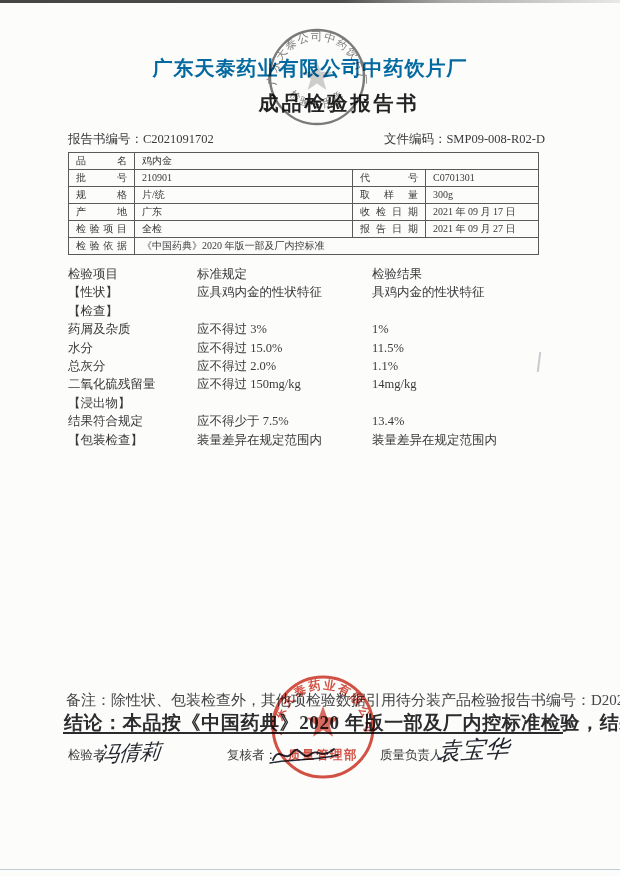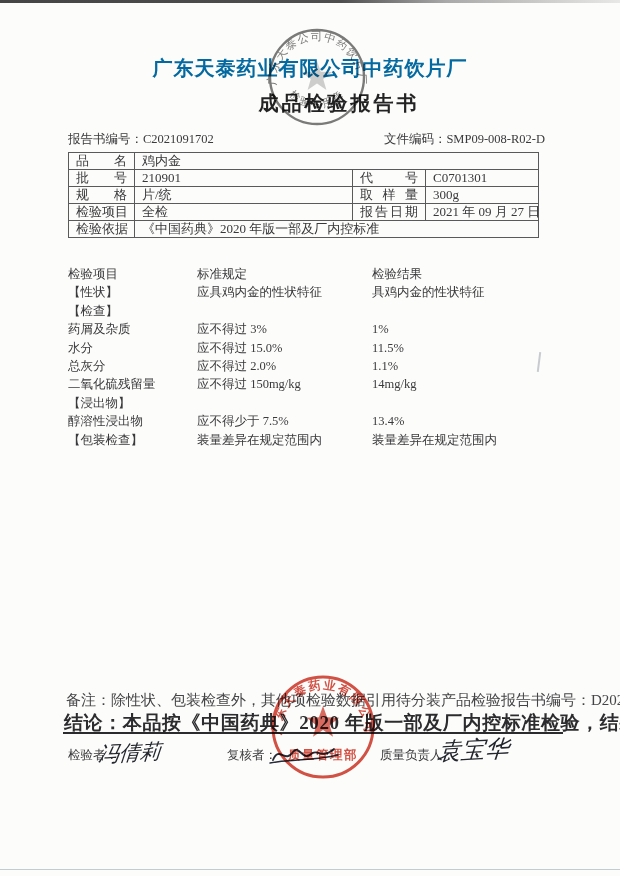--- a/index.html
+++ b/index.html
@@ -17,21 +17,21 @@
 
   .company-title { position:absolute; top:55px; left:0; width:100%; text-align:center;
     font-size:20px; font-weight:600; letter-spacing:1px; color:#0369a1; }
   .doc-title { position:absolute; top:90px; left:0; width:100%; text-align:center;
     font-size:20px; font-weight:600; letter-spacing:3px; color:#232324;padding-left:29px; }
 
   .meta-left  { position:absolute; left:68px; top:131px; font-size:12.5px; }
   .meta-right { position:absolute; right:75px; top:131px; font-size:12.5px; }
 
   .info-table { position:absolute; left:68px; top:152px; width:470px;
-    border-collapse:collapse; table-layout:fixed; font-size:13px; color:#38383a;padding-left:8px; }
+    border-collapse:collapse; table-layout:fixed; font-size:10px; color:#38383a;padding-left:8px; }
   .info-table td { border:1px solid #5a5a5a; height:16px; line-height:16px;
     padding:0 7px; white-space:nowrap; overflow:hidden; }
   .info-table td.lbl { text-align:justify; text-align-last:justify; }
 
   .results { position:absolute; left:68px; top:265px; width:505px; font-size:12.5px; color:#3a3a3c; }
   .r-row { display:grid; grid-template-columns:129px 175px auto; height:18.4px; line-height:18.4px; white-space:nowrap; }
 
   .remark { position:absolute; left:66px; top:691px; width:510px; font-size:15px;
     color:#454547; white-space:nowrap; }
   .conclusion { position:absolute; left:64px; top:710px; width:520px; font-size:19px;
@@ -85,20 +85,26 @@
       <td class="lbl">代　号</td>
       <td class="val">C0701301</td>
     </tr>
     <tr>
       <td class="lbl">规　格</td>
       <td class="val">片/统</td>
       <td class="lbl">取 样 量</td>
       <td class="val">300g</td>
     </tr>
     <tr>
+      <td class="lbl">产　地</td>
+      <td class="val">广东</td>
+      <td class="lbl">收检日期</td>
+      <td class="val">2021 年 09 月 17 日</td>
+    </tr>
+    <tr>
       <td class="lbl">检验项目</td>
       <td class="val">全检</td>
       <td class="lbl">报告日期</td>
       <td class="val">2021 年 09 月 27 日</td>
     </tr>
     <tr>
       <td class="lbl">检验依据</td>
       <td class="val" colspan="3">《中国药典》2020 年版一部及厂内控标准</td>
     </tr>
   </tbody>
@@ -139,21 +145,21 @@
       <span>二氧化硫残留量</span>
       <span>应不得过 150mg/kg</span>
       <span>14mg/kg</span>
     </div>
     <div class="r-row">
       <span>【浸出物】</span>
       <span></span>
       <span></span>
     </div>
     <div class="r-row">
-      <span>醇溶性浸出物</span>
+      <span>结果符合规定</span>
       <span>应不得少于 7.5%</span>
       <span>13.4%</span>
     </div>
     <div class="r-row">
       <span>【包装检查】</span>
       <span>装量差异在规定范围内</span>
       <span>装量差异在规定范围内</span>
     </div>
   </div>
 

